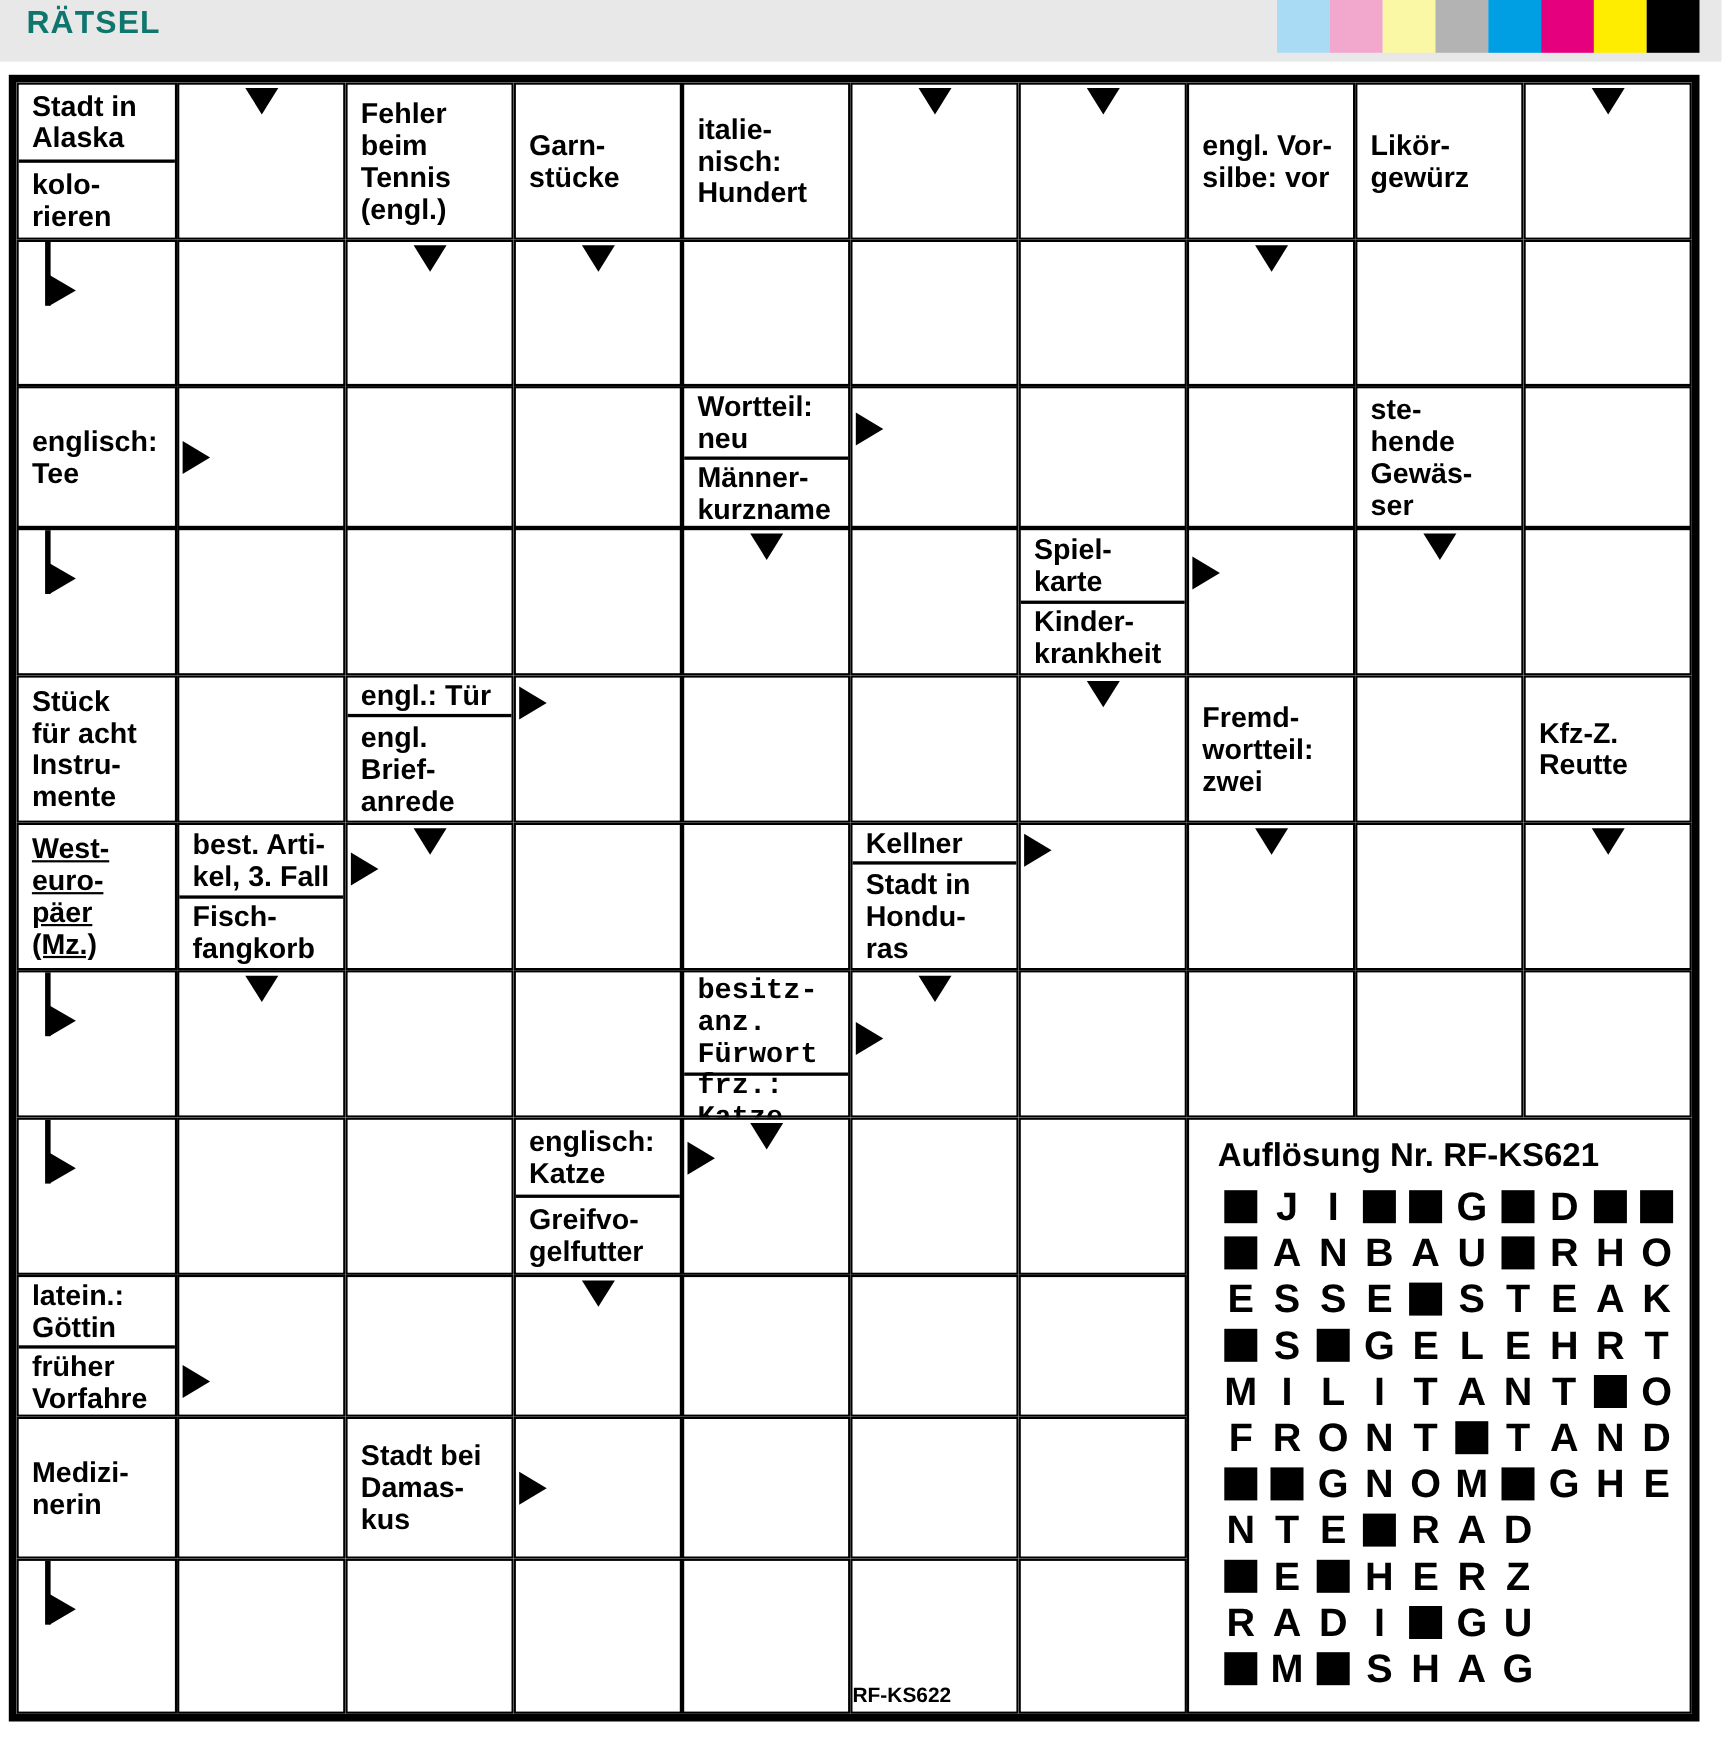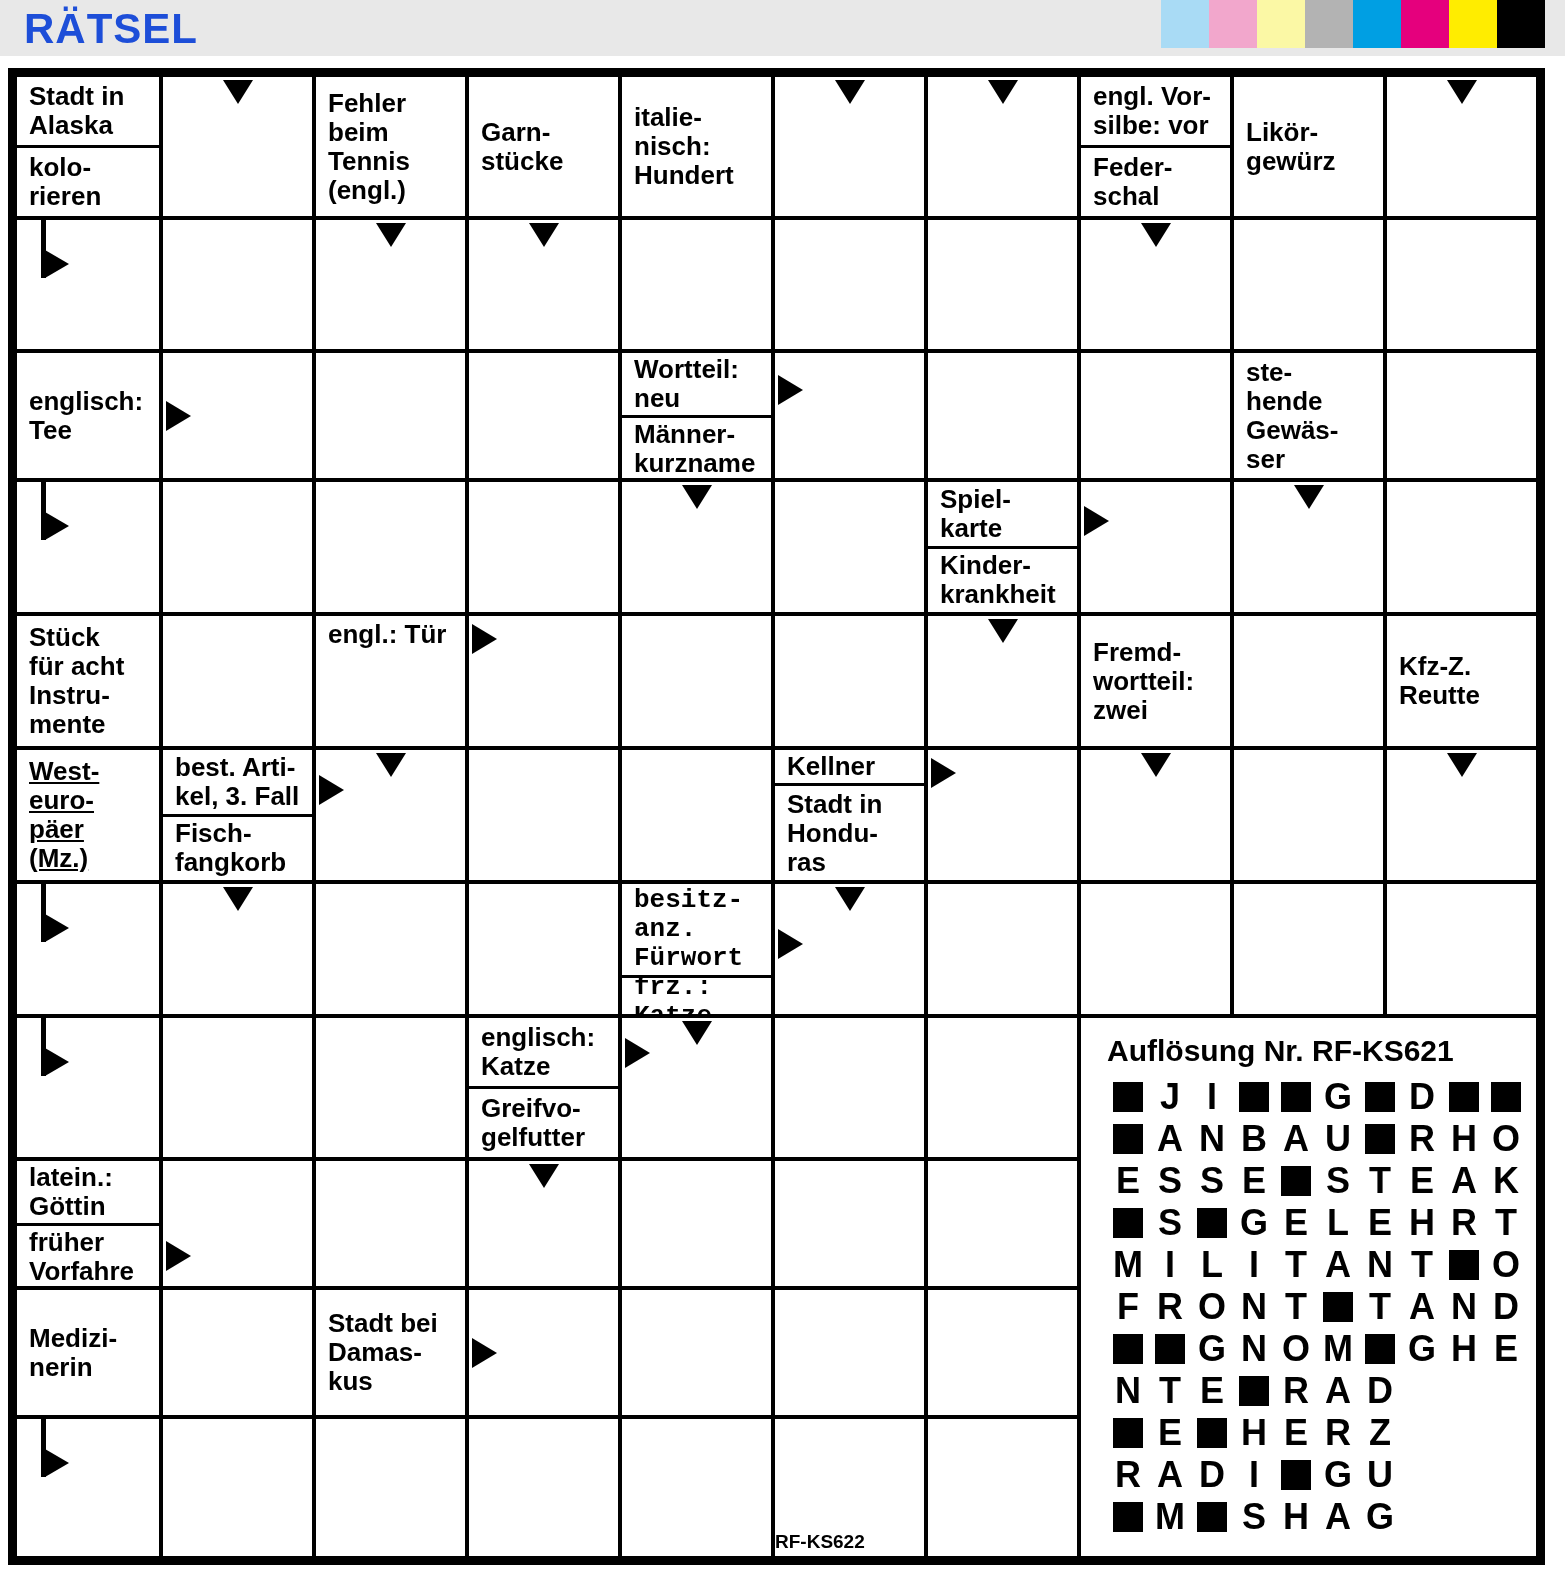--- a/index.html
+++ b/index.html
@@ -8,21 +8,21 @@
     width:1565px; height:1588px; position:relative;
     font-family:"Liberation Sans", sans-serif;
     overflow:hidden;
   }
   .header {
     position:absolute; left:0; top:0; width:1565px; height:56px;
     background:#e8e8e8;
   }
   .header h1 {
     position:absolute; left:24px; top:5px;
-    font-size:42px; font-weight:bold; color:#1d4ed8; letter-spacing:1px;
+    font-size:29px; font-weight:bold; color:#0f766e; letter-spacing:1px;
   }
   .color-bars {
     position:absolute; right:20px; top:0; height:48px; display:flex;
   }
   .color-bar { width:48px; height:48px; }
 
   .grid {
     position:absolute; left:8px; top:68px; width:1537px; height:1497px;
     border:7px solid #000; background:#fff;
     display:grid;
@@ -129,24 +129,20 @@
       <div class="arrow-down"></div>
     </div>
     <div class="cell empty" style="grid-area: 1 / 7 / span 1 / span 1;">
       <div class="arrow-down"></div>
     </div>
     <div class="cell clue" style="grid-area: 1 / 8 / span 1 / span 1;">
       <div class="section">
         <div>engl. Vor-</div>
         <div>silbe: vor</div>
       </div>
-      <div class="section">
-        <div>Feder-</div>
-        <div>schal</div>
-      </div>
     </div>
     <div class="cell clue" style="grid-area: 1 / 9 / span 1 / span 1;">
       <div class="section">
         <div>Likör-</div>
         <div>gewürz</div>
       </div>
     </div>
     <div class="cell empty" style="grid-area: 1 / 10 / span 1 / span 1;">
       <div class="arrow-down"></div>
     </div>
@@ -241,20 +237,25 @@
         <div>Stück</div>
         <div>für acht</div>
         <div>Instru-</div>
         <div>mente</div>
       </div>
     </div>
     <div class="cell empty" style="grid-area: 5 / 2 / span 1 / span 1;"></div>
     <div class="cell clue" style="grid-area: 5 / 3 / span 1 / span 1;">
       <div class="section" style="flex: 0 0 auto; height: 36px;">
         <div>engl.: Tür</div>
+      </div>
+      <div class="section">
+        <div>engl.</div>
+        <div>Brief-</div>
+        <div>anrede</div>
       </div>
     </div>
     <div class="cell empty" style="grid-area: 5 / 4 / span 1 / span 1;">
       <div class="arrow-right" style="top: 8px;"></div>
     </div>
     <div class="cell empty" style="grid-area: 5 / 5 / span 1 / span 1;"></div>
     <div class="cell empty" style="grid-area: 5 / 6 / span 1 / span 1;"></div>
     <div class="cell empty" style="grid-area: 5 / 7 / span 1 / span 1;">
       <div class="arrow-down"></div>
     </div>

